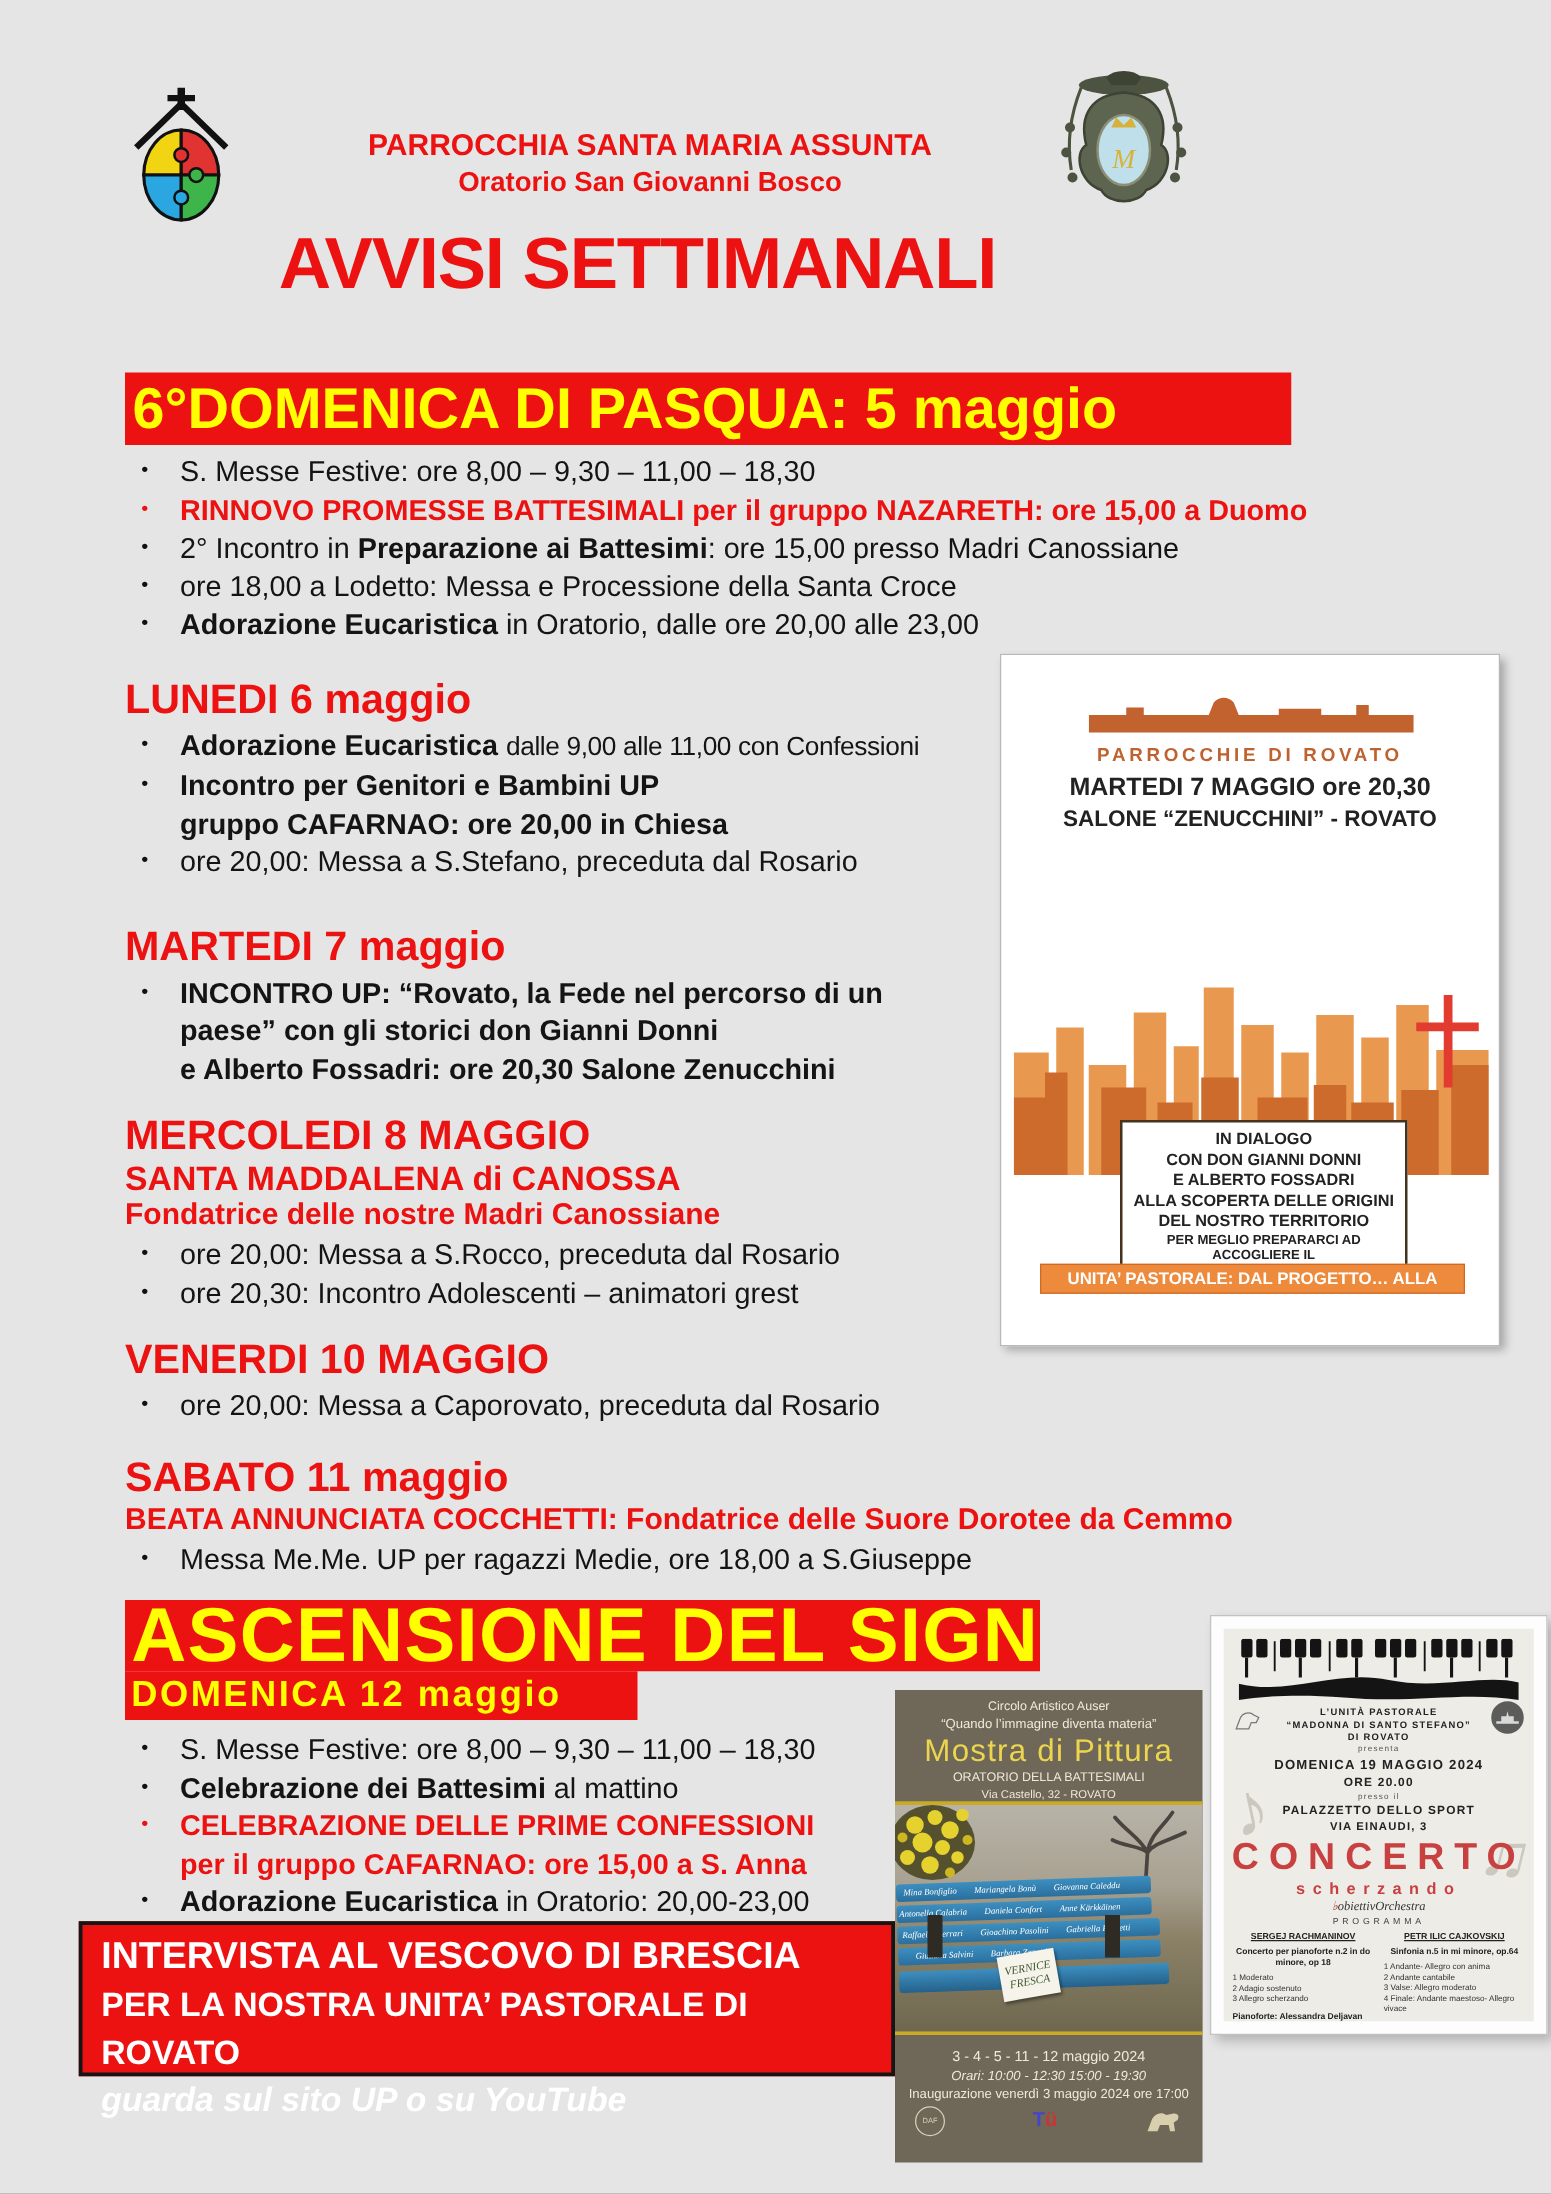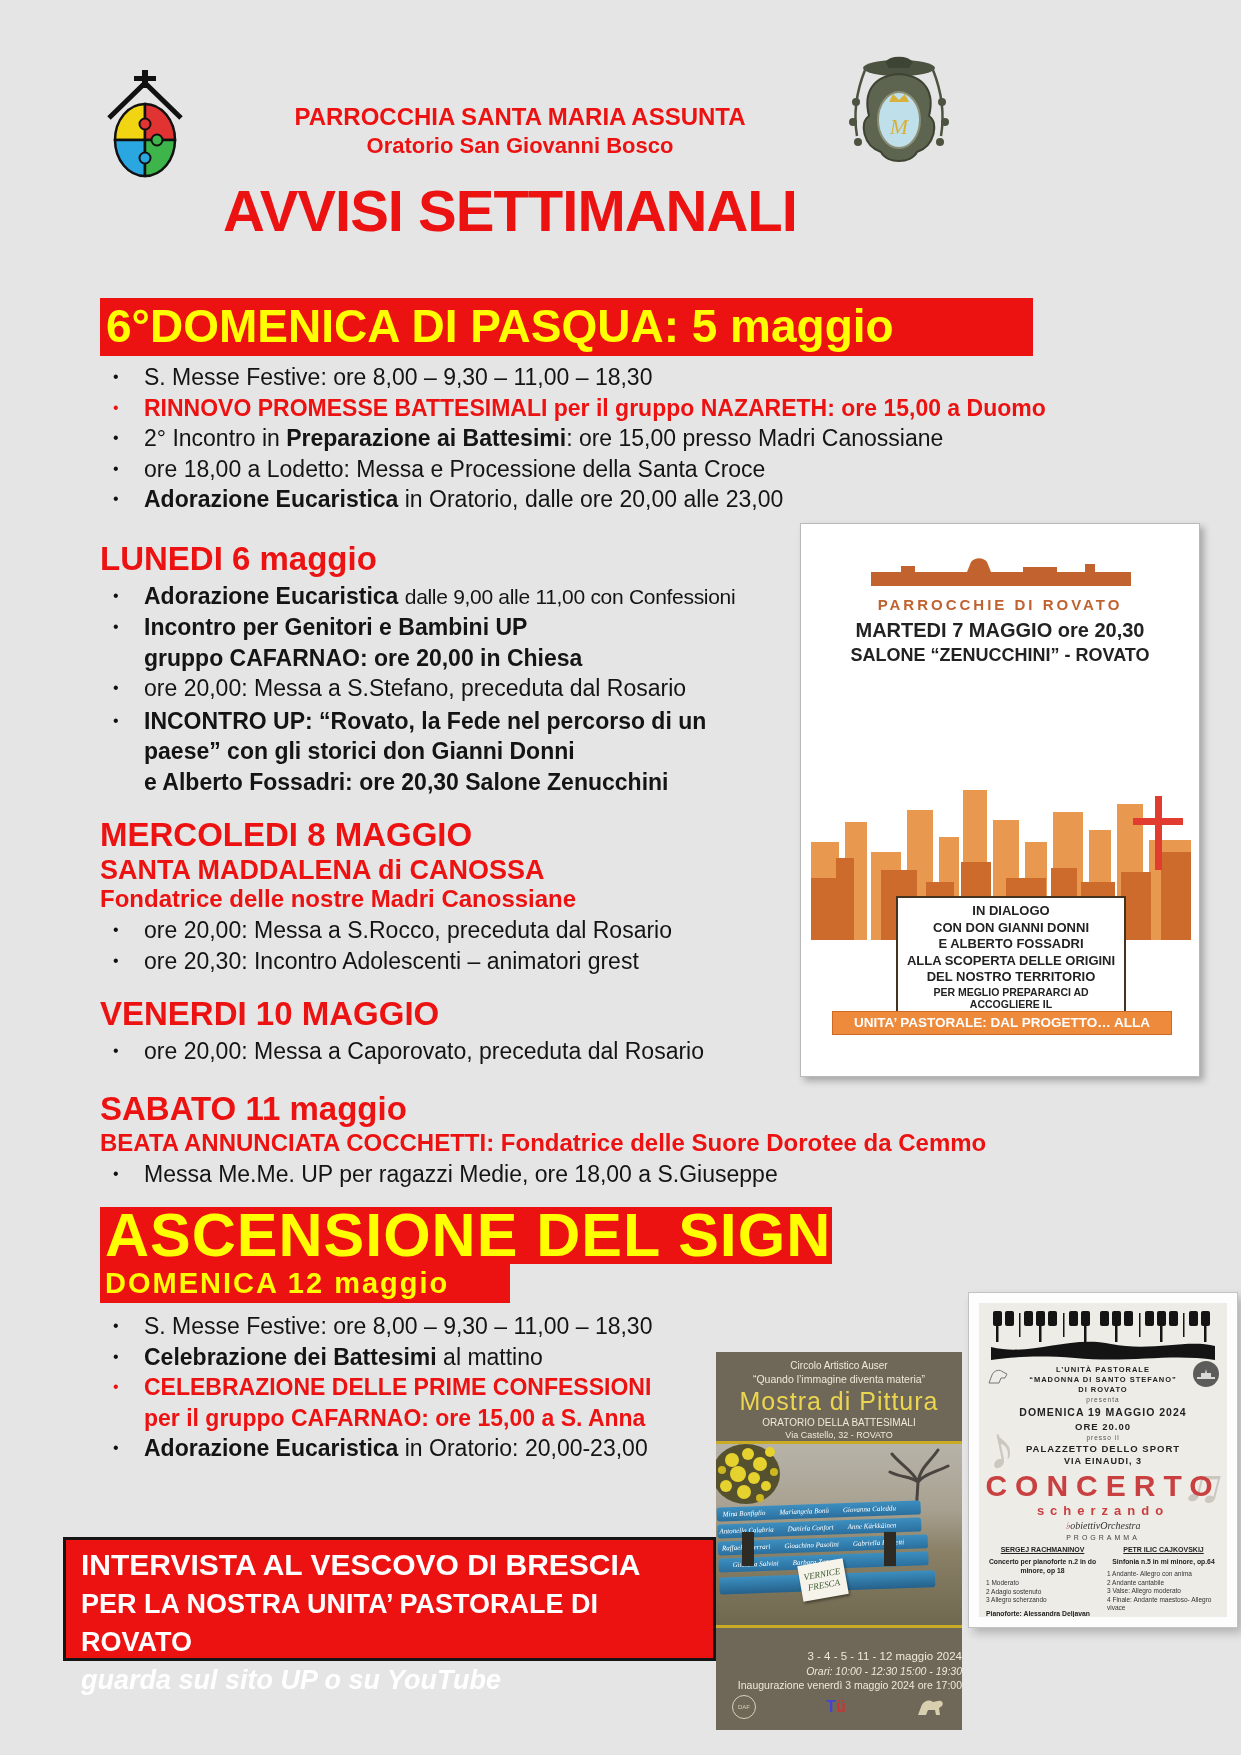--- a/index.html
+++ b/index.html
@@ -77,21 +77,21 @@
   .slat span{margin-right:14px;}
   .slat:nth-child(1){padding-left:6px;width:198px;}
   .slat:nth-child(2){padding-left:2px;width:202px;}
   .slat:nth-child(3){padding-left:4px;width:206px;}
   .slat:nth-child(4){padding-left:14px;width:196px;}
   .seat{height:17px;margin-top:5px;width:216px;background:linear-gradient(#3c8fc0,#25618b);border-radius:3px;}
   .leg{position:absolute;width:12px;height:34px;background:#2e2b24;top:88px;}
   .note{position:absolute;left:84px;top:118px;width:46px;height:36px;background:#f6f3ea;transform:rotate(-10deg);
         box-shadow:1px 2px 3px rgba(0,0,0,0.45);display:flex;flex-direction:column;justify-content:center;align-items:center;
         font-family:"Liberation Serif",serif;font-style:italic;font-size:9px;color:#3c5a30;line-height:11px;}
-  .mo-foot{text-align:right;color:#efe9da;padding-top:20px;}
+  .mo-foot{text-align:center;color:#efe9da;padding-top:10px;}
   .mo-dates{font-size:11.5px;line-height:16px;}
   .mo-hours{font-size:10.5px;line-height:14px;font-style:italic;}
   .mo-open{font-size:10.5px;line-height:14px;}
   .mo-logos{display:flex;justify-content:space-between;align-items:center;padding:3px 16px 0 16px;}
   .stamp{width:24px;height:24px;border:1.5px solid #d8d0ba;border-radius:50%;box-sizing:border-box;
          display:flex;align-items:center;justify-content:center;font-size:6px;color:#d8d0ba;}
   .tulogo{font-weight:bold;font-size:16px;}
   .tulogo .t{color:#4444cc;}
   .tulogo .u{color:#cc3333;}
   .lion{width:30px;height:20px;}
@@ -219,20 +219,21 @@
           </div>
           <div class="brow">
             <span class="marker">•</span>
             <div class="btext">
               <div class="bline"><span class="">ore 20,00: Messa a S.Stefano, preceduta dal Rosario</span></div>
             </div>
           </div>
         </div>
       </div>
       <div class="section sec-martedi7">
+        <div class="h2">MARTEDI 7 maggio</div>
         <div class="blist">
           <div class="brow">
             <span class="marker">•</span>
             <div class="btext">
               <div class="bline"><span class="b ">INCONTRO UP: “Rovato, la Fede nel percorso di un</span></div>
               <div class="bline"><span class="b ">paese” con gli storici don Gianni Donni</span></div>
               <div class="bline"><span class="b ">e Alberto Fossadri: ore 20,30 Salone Zenucchini</span></div>
             </div>
           </div>
         </div>

